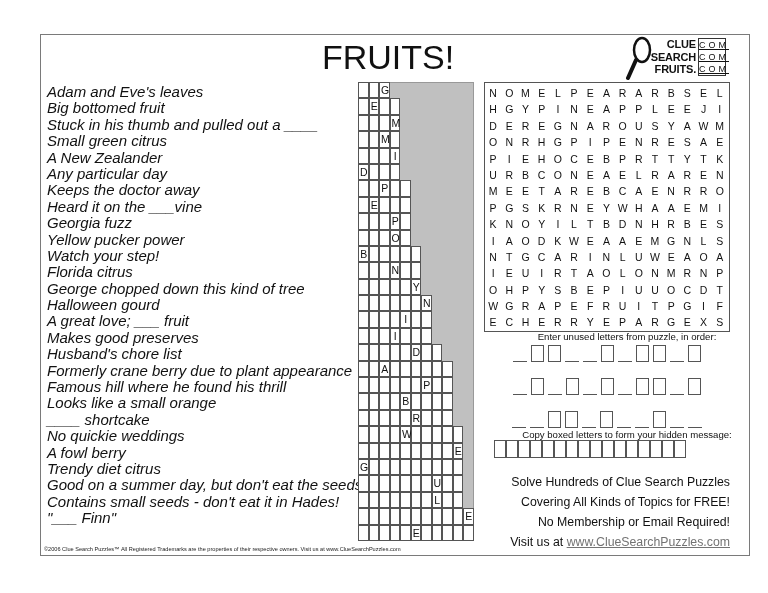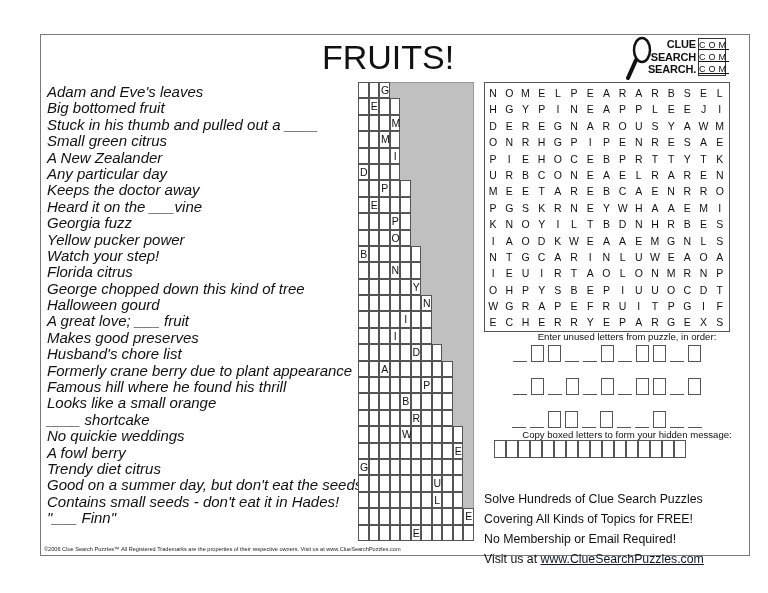--- a/index.html
+++ b/index.html
@@ -18,40 +18,40 @@
   .lcell { width:10.5px; height:16.4px; border:1px solid #555; box-sizing:border-box; margin-right:-0.0px; background:#fff; font-size:10.5px; line-height:15px; text-align:center; padding-left:1px; }
   .ws { position:absolute; left:484px; top:82px; width:246px; border:1px solid #555; box-sizing:border-box; padding:2px 0 0 0; }
   .wsrow { display:flex; height:16.4px; }
   .wsl { width:16.2px; text-align:center; font-size:10.5px; line-height:16.4px; letter-spacing:0; }
   .inst { position:absolute; left:504px; width:246px; text-align:center; font-size:9.6px; }
   .blank-row { position:absolute; left:484px; width:246px; display:flex; justify-content:center; align-items:flex-end; gap:2px; height:20px; }
   .bl { width:14px; height:1px; background:#555; margin:0 1px; }
   .bx { width:13px; height:17px; border:1px solid #555; box-sizing:border-box; margin:0 1px; }
   .hidden { position:absolute; left:494px; top:440px; display:flex; }
   .hb { width:12px; height:18px; border:1px solid #555; box-sizing:border-box; margin-right:0px; }
-  .promo { position:absolute; left:484px; width:246px; text-align:left; font-size:12.3px; line-height:20px;margin-top:17px; }
-  .promo a { color:#0f172a; text-decoration:underline; }
+  .promo { position:absolute; left:484px; width:246px; text-align:right; font-size:12.3px; line-height:20px; }
+  .promo a { color:#737373; text-decoration:underline; }
   .footer { position:absolute; left:44px; top:546px; font-size:5.6px; color:#222; white-space:nowrap; }
 </style>
 </head>
 <body>
 
 <div class="frame"></div>
 
 <div class="title">FRUITS!</div>
 
 <div class="logo">
   <svg class="mag" viewBox="0 0 34 44" width="34" height="44">
     <ellipse cx="20" cy="14" rx="8" ry="12" fill="none" stroke="#111" stroke-width="2.5"></ellipse>
     <line x1="14" y1="24" x2="6" y2="42" stroke="#111" stroke-width="4" stroke-linecap="round"></line>
   </svg>
   <div class="words">
     <div>CLUE</div>
     <div>SEARCH</div>
-    <div>SEARCH.</div>
+    <div>FRUITS.</div>
   </div>
   <div class="com">
     <div>COM</div>
     <div>COM</div>
     <div>COM</div>
   </div>
 </div>
 
 <div class="clues" id="clues">
     <div class="clue">Adam and Eve's leaves</div>

